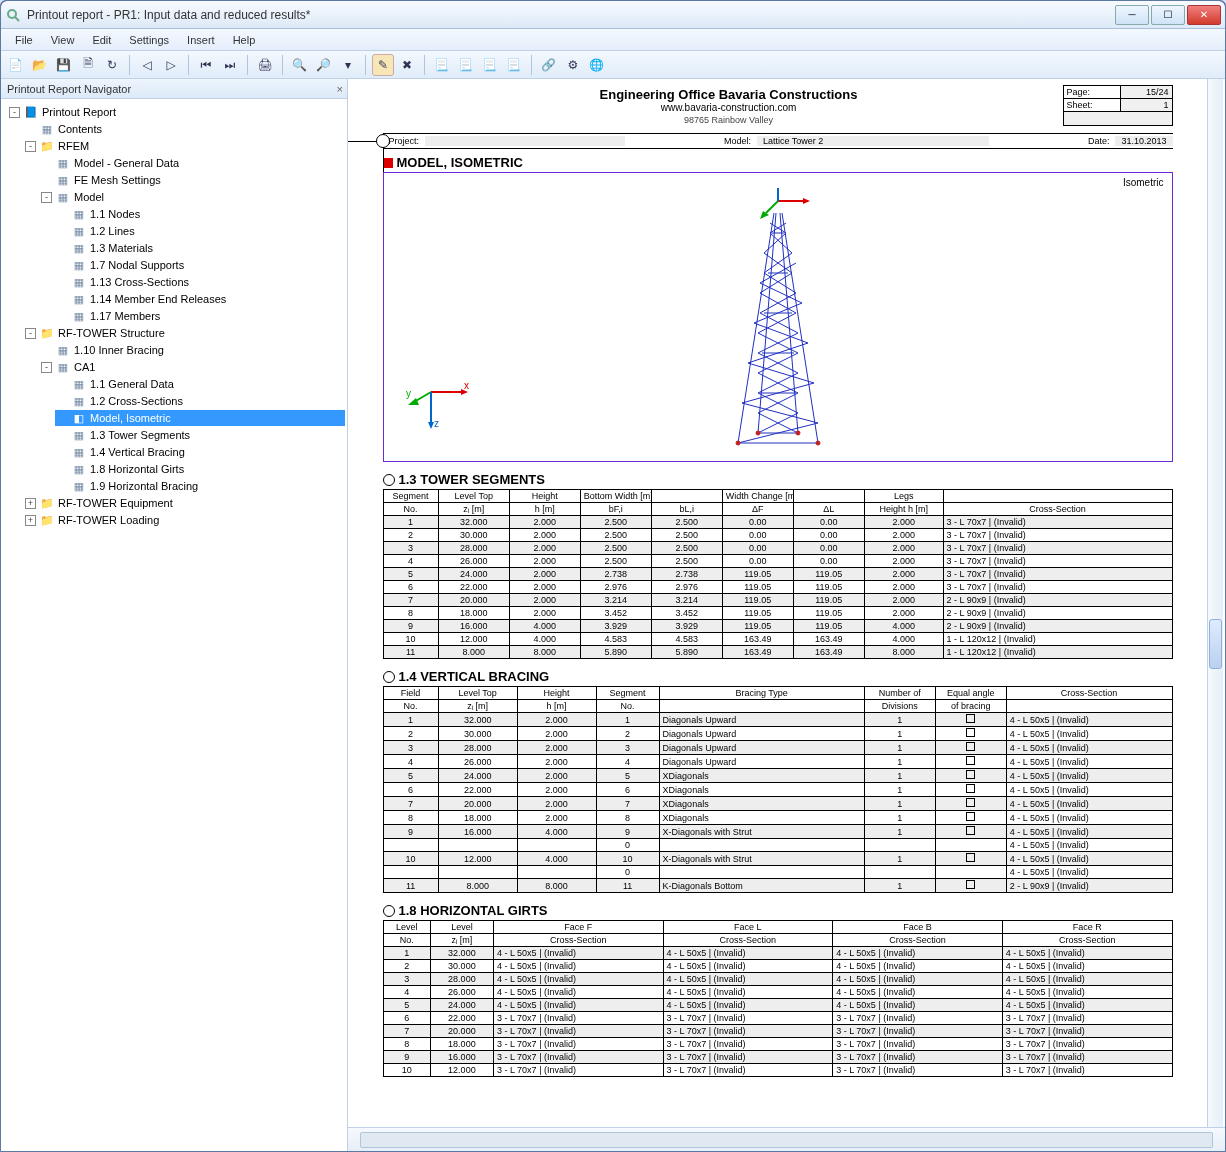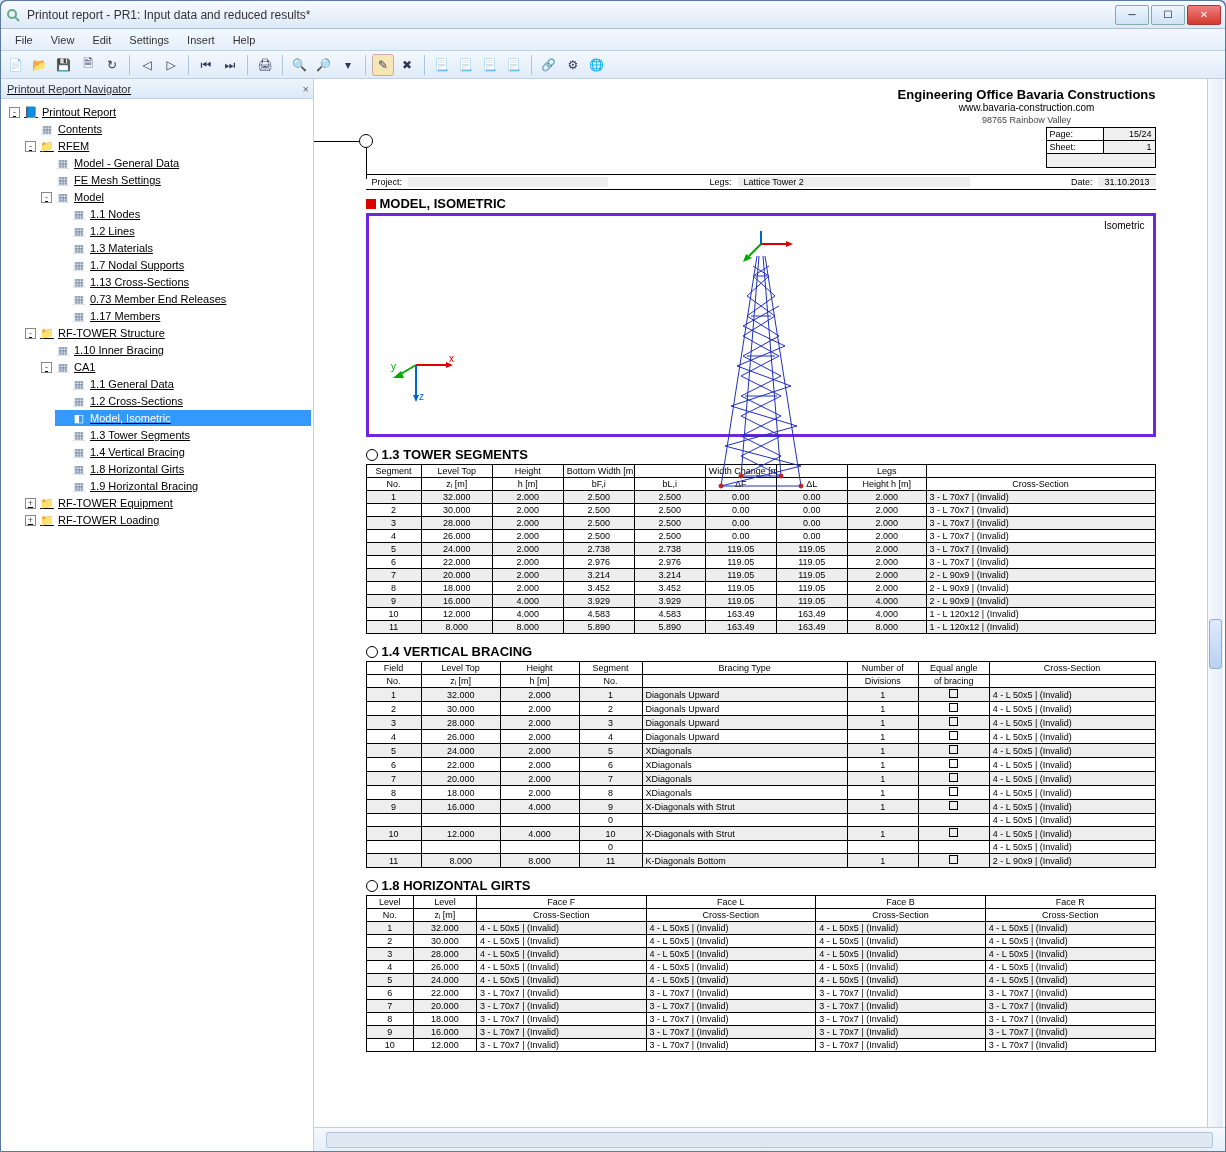--- a/index.html
+++ b/index.html
@@ -10,57 +10,57 @@
 .titlebar .title { flex:1; font-size:12px; color:#333; }
 .win-controls { display:flex; }
 .win-btn { width:34px; height:20px; margin-left:2px; border:1px solid #8aa; background:linear-gradient(#eef6ff,#cfe3f7); border-radius:2px; display:flex; align-items:center; justify-content:center; font-size:10px; cursor:pointer; }
 .win-btn.close { background:linear-gradient(#f08080,#d33a2c); color:#fff; border-color:#a33; }
 .menubar { height:22px; background:linear-gradient(#f3f8fe,#e4eefb); border-bottom:1px solid #c0d0e6; display:flex; align-items:center; padding:0 6px; gap:2px; }
 .menu-item { padding:2px 8px; color:#333; cursor:pointer; border-radius:2px;text-align:right; }
 .toolbar { height:28px; background:linear-gradient(#f3f8fe,#e0ecf9); border-bottom:1px solid #c0d0e6; display:flex; align-items:center; padding:0 4px; gap:2px; }
 .tool-btn { width:22px; height:22px; border:1px solid transparent; border-radius:3px; display:flex; align-items:center; justify-content:center; cursor:pointer; font-size:12px; color:#335; }
 .tool-sep { width:1px; height:20px; background:#b0c4dc; margin:0 4px; }
 .content { flex:1; display:flex; overflow:hidden; }
-.nav-panel { width:313px; background:#fff; border-right:1px solid #c0d0e6; display:flex; flex-direction:column;text-decoration:underline; }
+.nav-panel { width:347px; background:#fff; border-right:1px solid #c0d0e6; display:flex; flex-direction:column; }
 .nav-header { height:20px; background:linear-gradient(#eef5fd,#dce9f7); border-bottom:1px solid #c0d0e6; display:flex; align-items:center; padding:0 6px; font-size:11px; color:#333; position:relative; }
 .nav-header .close-x { position:absolute; right:4px; cursor:pointer; color:#666; }
 .tree { flex:1; overflow:auto; padding:4px 2px; font-size:11px; }
 .tree ul { list-style:none; padding-left:16px; }
 .tree > ul { padding-left:4px; }
 .tree li { margin:1px 0; }
 .tree-row { display:flex; align-items:center; padding:1px 2px; cursor:pointer; white-space:nowrap; }
 .tree-row.selected { background:#3399ff; color:#fff; }
 .tree-toggle { width:11px; height:11px; border:1px solid #888; background:#fff; display:inline-flex; align-items:center; justify-content:center; margin-right:3px; font-size:9px; line-height:1; color:#444; cursor:pointer; }
 .tree-spacer { width:14px; display:inline-block; }
 .tree-icon { width:16px; height:14px; margin-right:3px; display:inline-flex; align-items:center; justify-content:center; font-size:11px; }
 .folder-icon { color:#e6a817; }
 .doc-icon { color:#7a8fa8; }
 .report-icon { color:#5577aa; }
 .main { flex:1; background:#fff; position:relative; display:flex; flex-direction:column; overflow:hidden; }
 .doc-scroll { flex:1; overflow:auto; background:#fff; padding:0; position:relative; }
 .doc-inner { padding:0 18px 6px 0; }
 .page { width:790px; margin:0 auto; background:#fff; font-family:Arial,sans-serif; padding:4px 0 0 0; }
-.page-header { display:flex; align-items:flex-end; border-bottom:none;flex-direction:column; }
+.page-header { display:flex; align-items:center; border-bottom:none; }
 .hdr-center { flex:1; text-align:center; padding:4px 0 2px; }
 .hdr-center .company { font-weight:bold; font-size:13px; }
 .hdr-center .url { font-size:10px; }
 .hdr-center .addr { font-size:9px; color:#444; margin-top:2px; }
 .hdr-right { width:110px; font-size:9px; }
 .hdr-right table { border-collapse:collapse; width:100%; }
 .hdr-right td { border:1px solid #000; padding:1px 3px; }
 .hdr-right td:last-child { text-align:right; background:#f0f0f0; }
 .proj-line { display:flex; font-size:9px; border-top:1px solid #000; border-bottom:1px solid #000; padding:2px 0; margin-top:6px; }
 .proj-line .lbl { padding:0 6px; }
 .proj-line .val { background:#eee; padding:0 6px; flex:0 0 auto; }
 .proj-line .gap { flex:1; }
 .page-anchor { display:flex; align-items:center; margin:6px 0 2px; }
 .red-sq { width:10px; height:10px; background:#d00; margin-right:4px; }
 .circ { width:12px; height:12px; border:1px solid #000; border-radius:50%; background:#fff; margin-right:4px; }
 .sect-title { font-weight:bold; font-size:13px; }
-.isoframe { border:3px solid #6d28d9; height:224px; position:relative; margin-bottom:10px; }
+.isoframe { border:1px solid #6d28d9; height:290px; position:relative; margin-bottom:10px; }
 .isoframe .iso-label { position:absolute; top:4px; right:8px; font-size:10px; }
 .axes { position:absolute; left:22px; bottom:22px; font-size:10px; }
 .tower-img { position:absolute; left:50%; top:10px; transform:translateX(-50%); }
 .data-table { border-collapse:collapse; width:100%; font-size:9px; margin-bottom:10px; table-layout:fixed; }
 .data-table th, .data-table td { border:1px solid #000; padding:1px 3px; text-align:center; overflow:hidden; white-space:nowrap; }
 .data-table th { font-weight:normal; background:#fff;text-align:center; }
 .data-table td.l { text-align:left; }
 .alt td { background:#eee; }
 .subhead { display:flex; align-items:center; margin:4px 0 2px; }
 .hscroll-area { height:24px; background:linear-gradient(#f6f9fd,#e6eef8); border-top:1px solid #c0d0e6; display:flex; align-items:center; }
@@ -215,21 +215,21 @@
                           <div class="tree-row">
                             <span class="tree-spacer"></span>
                             <span class="tree-icon doc-icon">▦</span>
                             <span>1.13 Cross-Sections</span>
                           </div>
                         </li>
                         <li>
                           <div class="tree-row">
                             <span class="tree-spacer"></span>
                             <span class="tree-icon doc-icon">▦</span>
-                            <span>0.73 Member End Releases</span>
+                            <span>1.14 Member End Releases</span>
                           </div>
                         </li>
                         <li>
                           <div class="tree-row">
                             <span class="tree-spacer"></span>
                             <span class="tree-icon doc-icon">▦</span>
                             <span>1.17 Members</span>
                           </div>
                         </li>
                       </ul>
@@ -363,21 +363,21 @@
                         </tr>
                 </tbody>
                     </table>
               </div>
             </div>
 
             <div class="proj-line">
               <span class="lbl">Project:</span>
               <span class="val" style="width:200px;"></span>
               <span class="gap"></span>
-              <span class="lbl">Legs:</span>
+              <span class="lbl">Model:</span>
               <span class="val" style="width:232px;">Lattice Tower 2</span>
               <span class="gap"></span>
               <span class="lbl">Date:</span>
               <span class="val">31.10.2013</span>
             </div>
           </div>
 
           <div class="page-anchor">
             <span class="red-sq"></span>
             <span class="sect-title">MODEL, ISOMETRIC</span>

